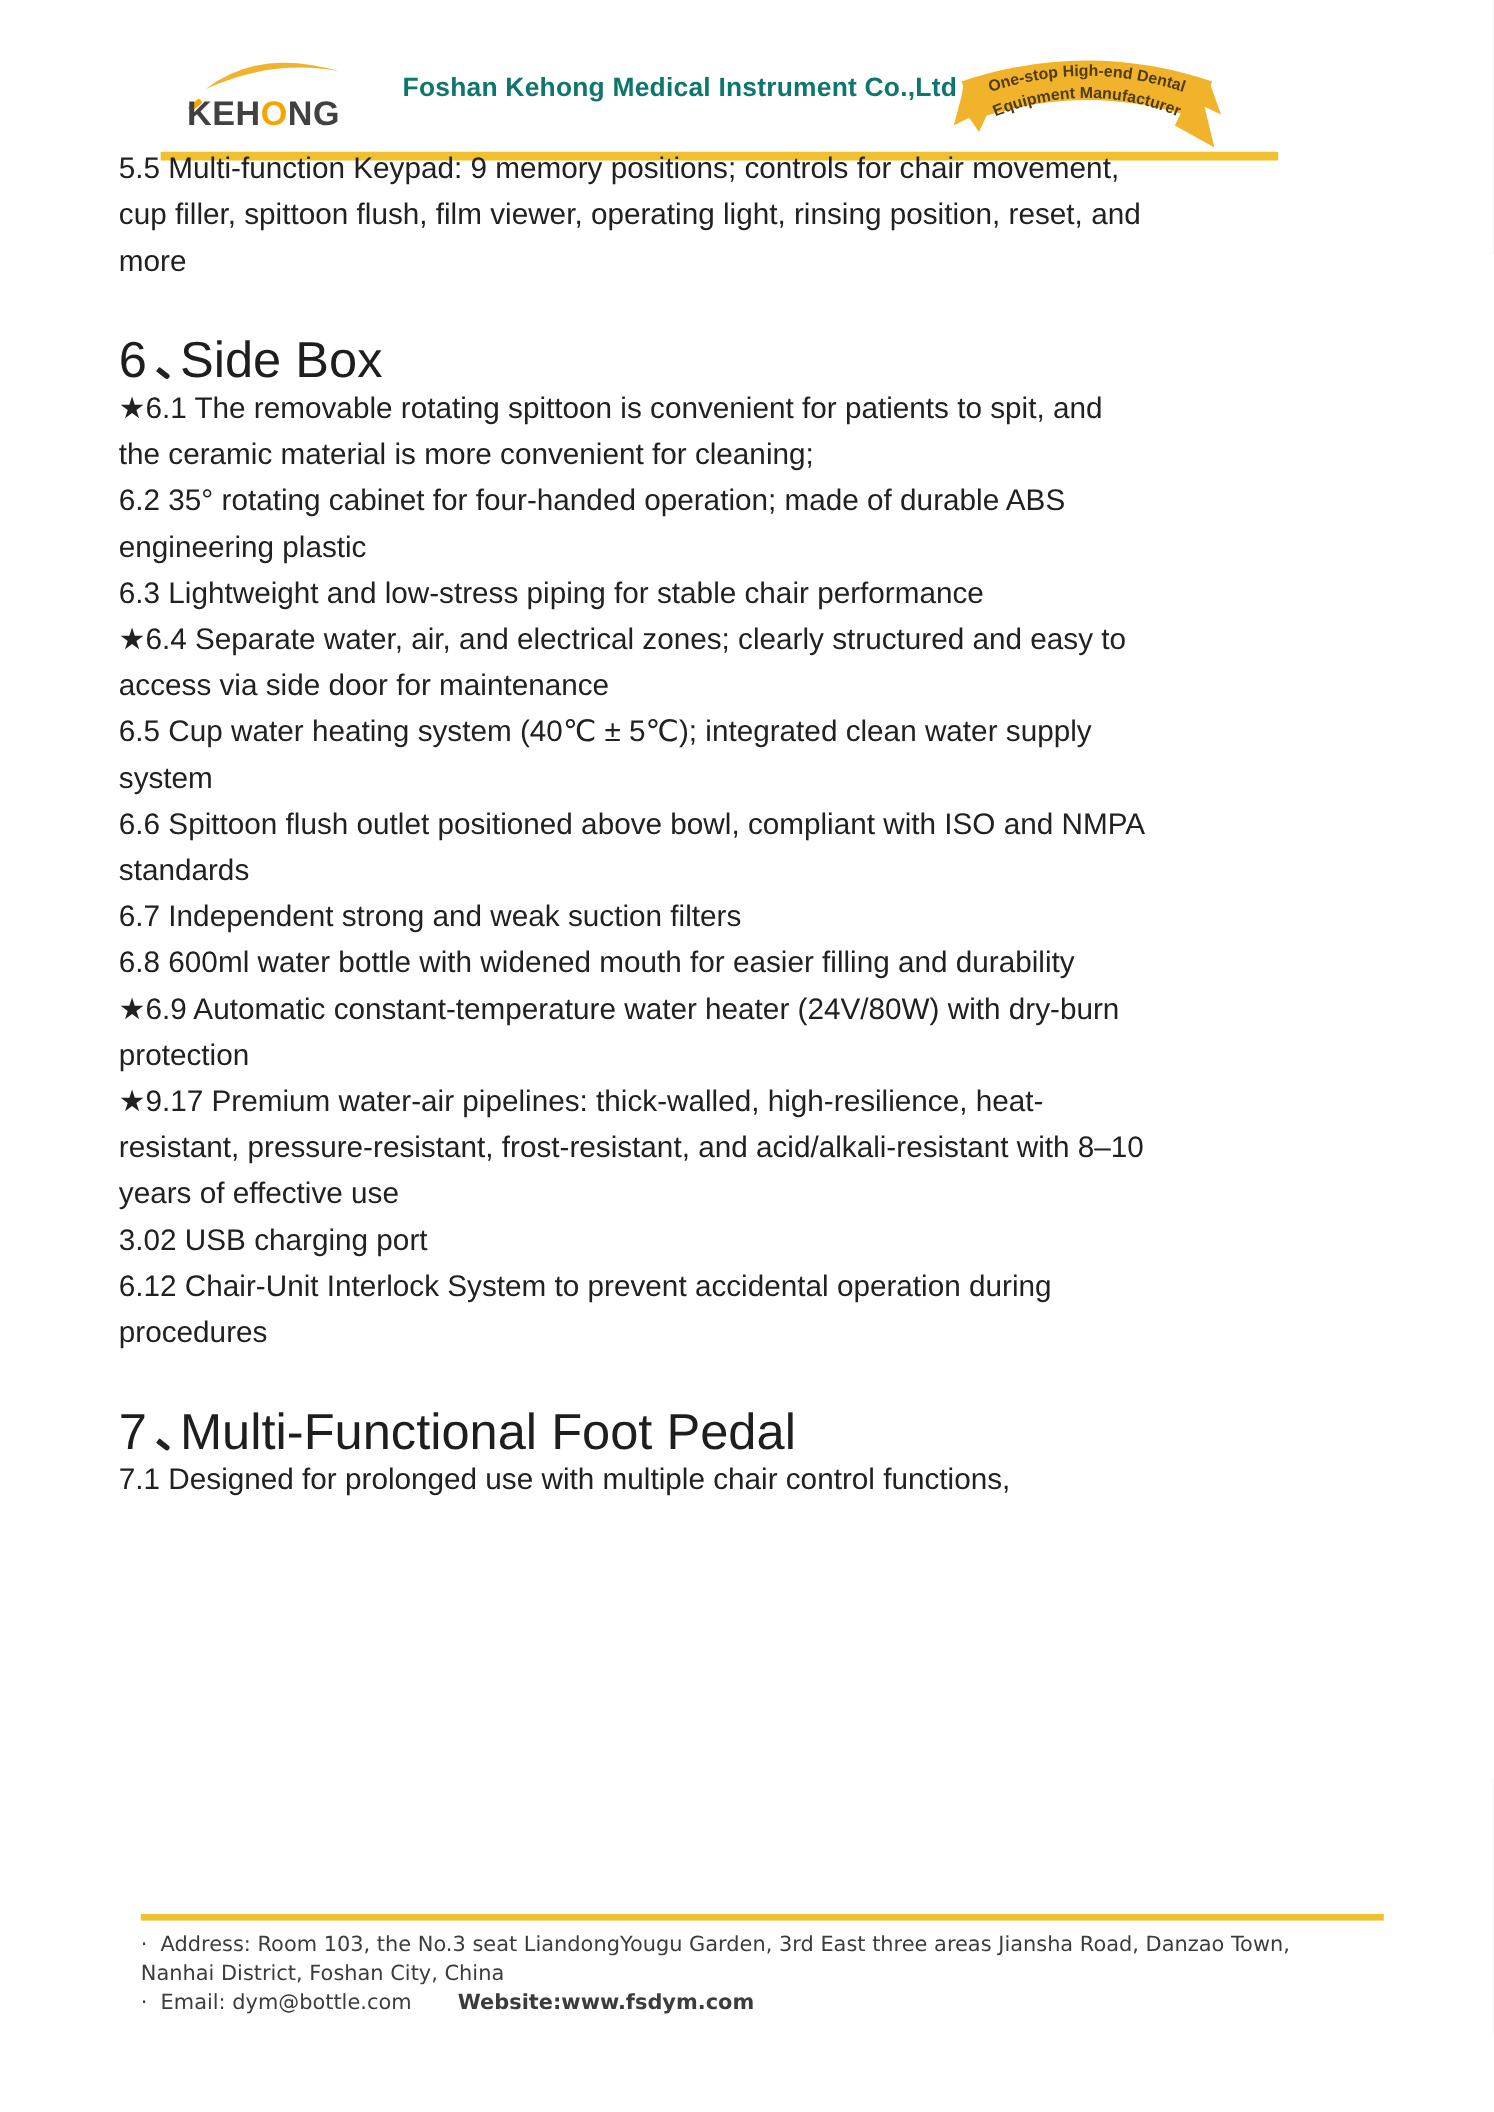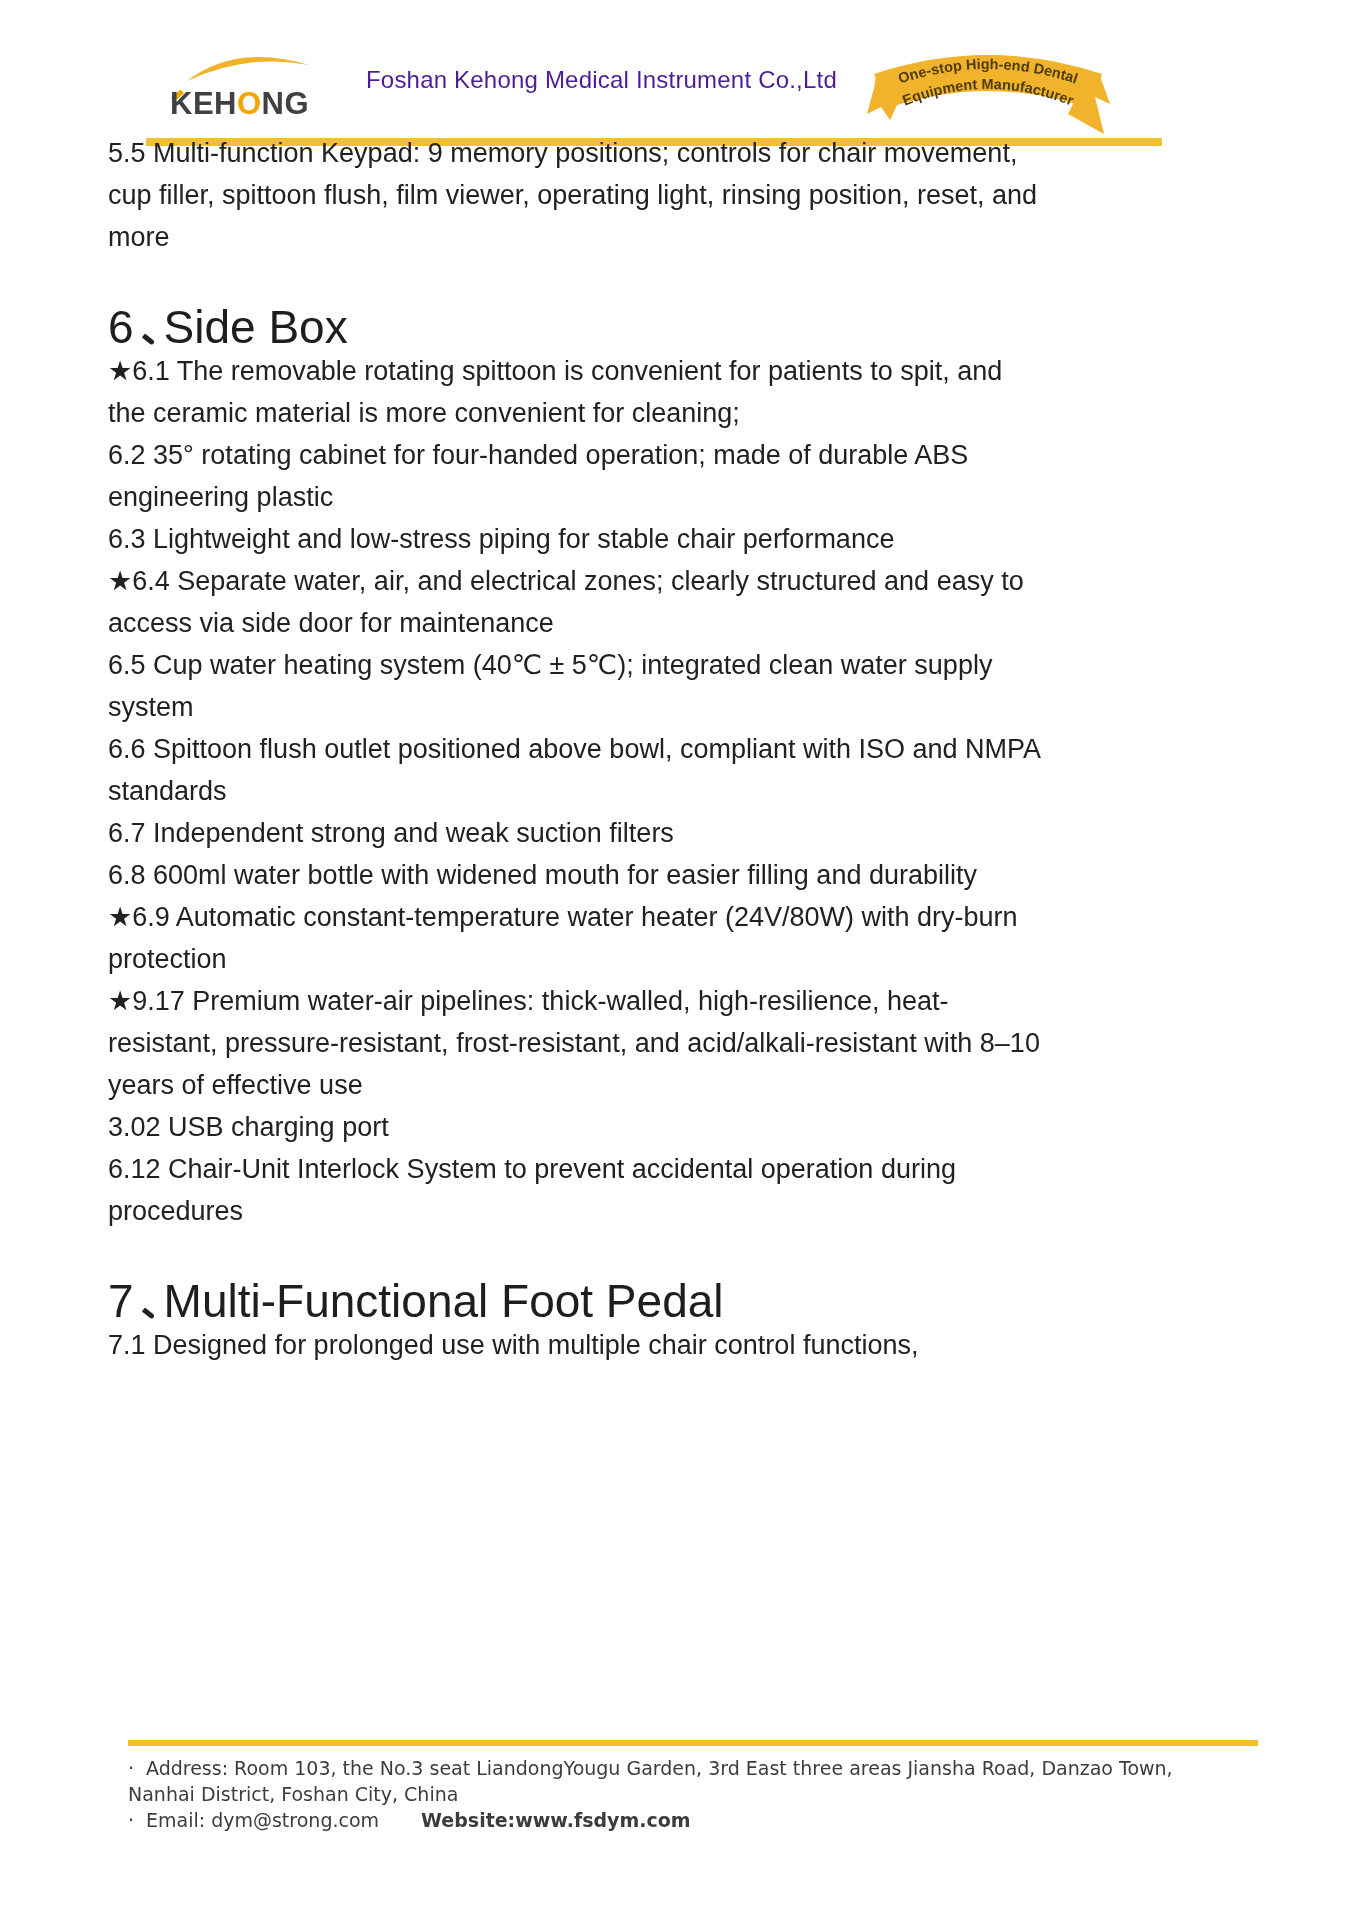--- a/index.html
+++ b/index.html
@@ -18,22 +18,22 @@
     font-size:31px; font-weight:700; letter-spacing:0.5px;
     color:#414144; white-space:nowrap;
   }
   .logo-o { color:#F5A500; }
   .k-accent {
     position:absolute; left:1px; bottom:24px; width:13px; height:5px;
     background:#F5A500; transform:rotate(-40deg); border-radius:1px;
   }
   .company-name {
     position:absolute; left:366px; top:66px;
-    font-size:24px; color:#4c1d95; letter-spacing:0.2px;
-    font-weight:400; white-space:nowrap;
+    font-size:24px; color:#0f766e; letter-spacing:0.2px;
+    font-weight:700; white-space:nowrap;
   }
   .badge { position:absolute; left:864px; top:34px; width:248px; height:104px; }
   .badge text {
     font-family:"Liberation Sans","DejaVu Sans",sans-serif;
     font-weight:700; fill:#4F3D0E;
   }
   .header-rule {
     position:absolute; left:146px; top:138px; width:1016px; height:8px;
     background:#F0C02F; border-radius:1px;
   }
@@ -143,16 +143,16 @@
     <div class="h"><span>7</span><span class="dun"></span><span>Multi-Functional Foot Pedal</span></div>
 
     <div class="line">7.1 Designed for prolonged use with multiple chair control functions,</div>
 
   </div>
 
   <div class="footer">
     <div class="footer-rule"></div>
     <div class="f-row"><span class="f-bullet">·</span><span>Address: Room 103, the No.3 seat LiandongYougu Garden, 3rd East three areas Jiansha Road, Danzao Town,</span></div>
     <div class="f-row f-indent"><span>Nanhai District, Foshan City, China</span></div>
-    <div class="f-row"><span class="f-bullet">·</span><span>Email: dym@strong.com</span><span class="f-website">Website:www.fsdym.com</span></div>
+    <div class="f-row"><span class="f-bullet">·</span><span>Email: dym@bottle.com</span><span class="f-website">Website:www.fsdym.com</span></div>
   </div>
 
 </div>
 
 </body></html>

